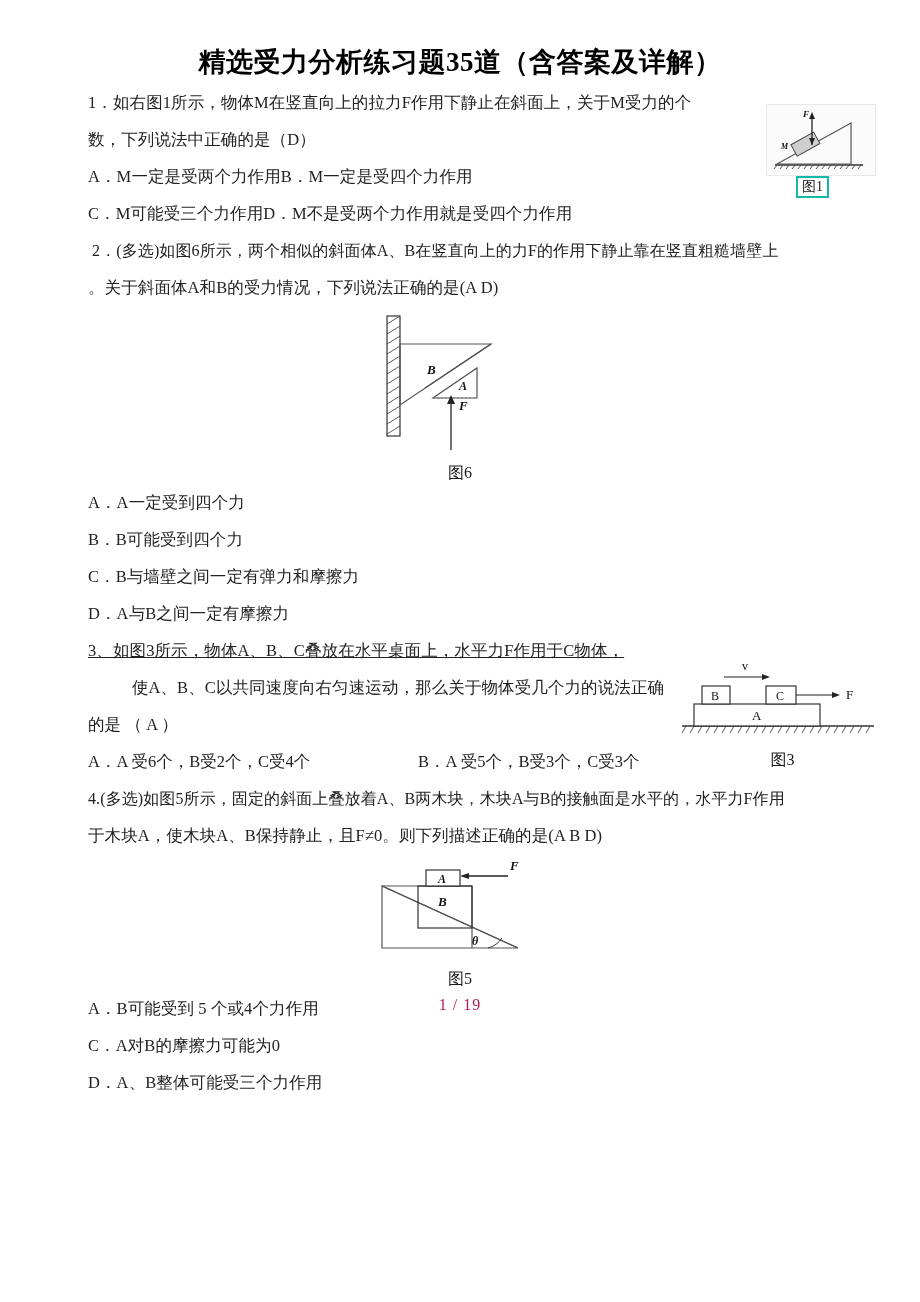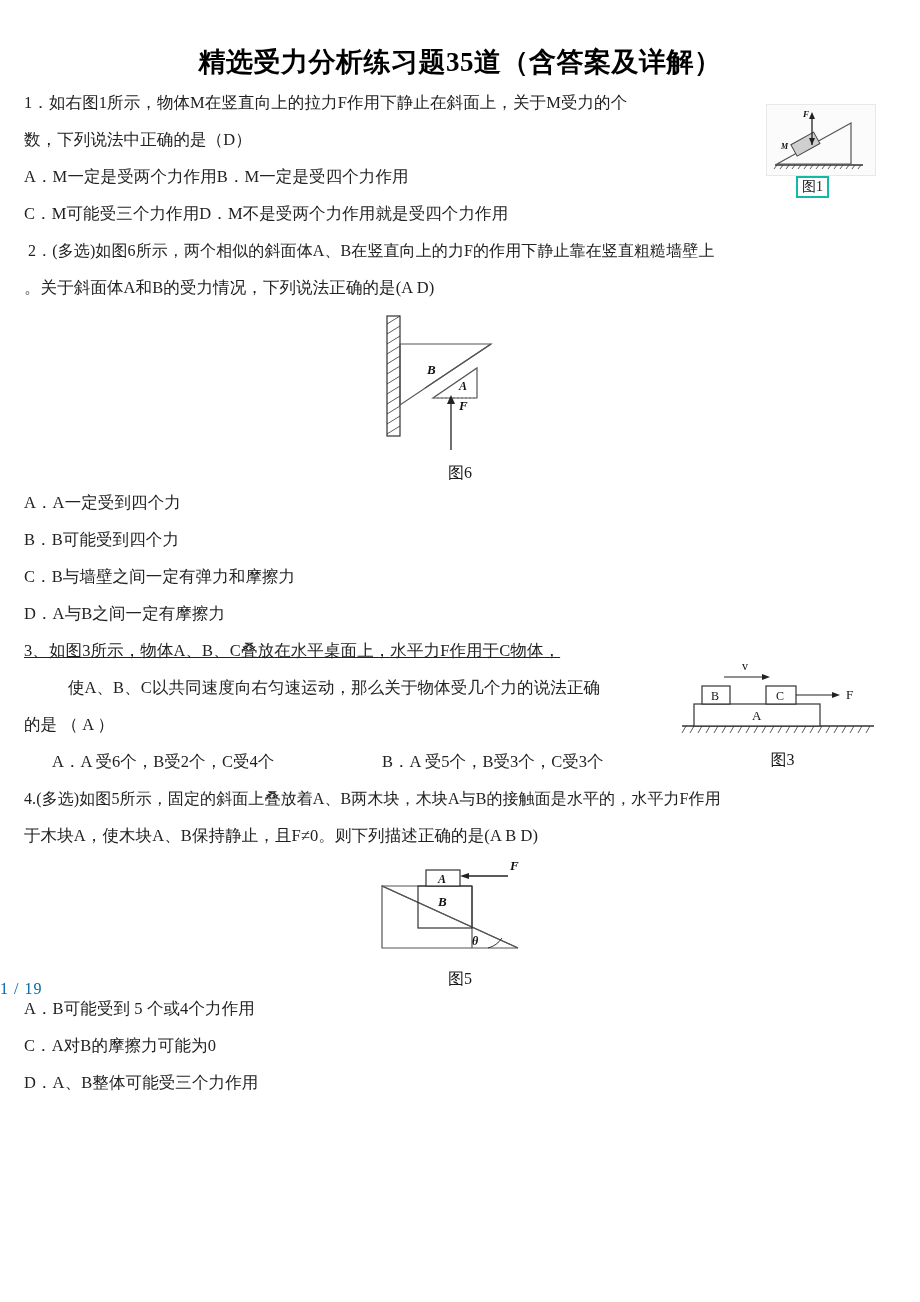--- a/index.html
+++ b/index.html
@@ -13,21 +13,21 @@
     position: relative;
     font-family: "Liberation Serif", "DejaVu Serif", serif;
     color: #1a1a1a;
     overflow: hidden;
   }
   .page {
     position: relative;
     width: 920px;
     height: 1070px;
     box-sizing: border-box;
-    padding: 0 24px;
+    padding: 0 88px;
   }
   .doc-title {
     text-align: center;
     font-size: 27px;
     font-weight: bold;
     letter-spacing: 0.5px;
     margin: 0;
     padding-top: 44px;
     padding-bottom: 4px;
     color: #000;
@@ -50,21 +50,20 @@
     font-size: 16.5px;
     line-height: 37px;
     color: #222;
     letter-spacing: 0.1px;
   }
   .opt-row {
     display: flex;
     font-size: 16.5px;
     line-height: 37px;
     color: #222;
-    margin-left: 28px;
   }
   .opt-row .col1 { width: 330px; flex: none; }
   .opt-row .col2 { flex: 1; }
 
   
   .fig-caption {
     text-align: center;
     font-size: 16px;
     line-height: 22px;
     color: #1a1a1a;
@@ -117,23 +116,24 @@
   
   .fig5-wrap {
     width: 200px;
     margin: 2px auto 0 auto;
   }
 
   .footer {
     position: absolute;
     left: 0;
     right: 0;
-    bottom: 72px;
+    bottom: 56px;
+    text-align: center;
     font-size: 16px;
-    color: #0369a1;
+    color: #be185d;
     letter-spacing: 1px;
   }
 
   svg text {
     font-family: "Liberation Serif", "DejaVu Serif", serif;
     font-style: italic;
     font-weight: bold;
   }
   svg .plain { font-style: normal; font-weight: normal; }
 </style>

